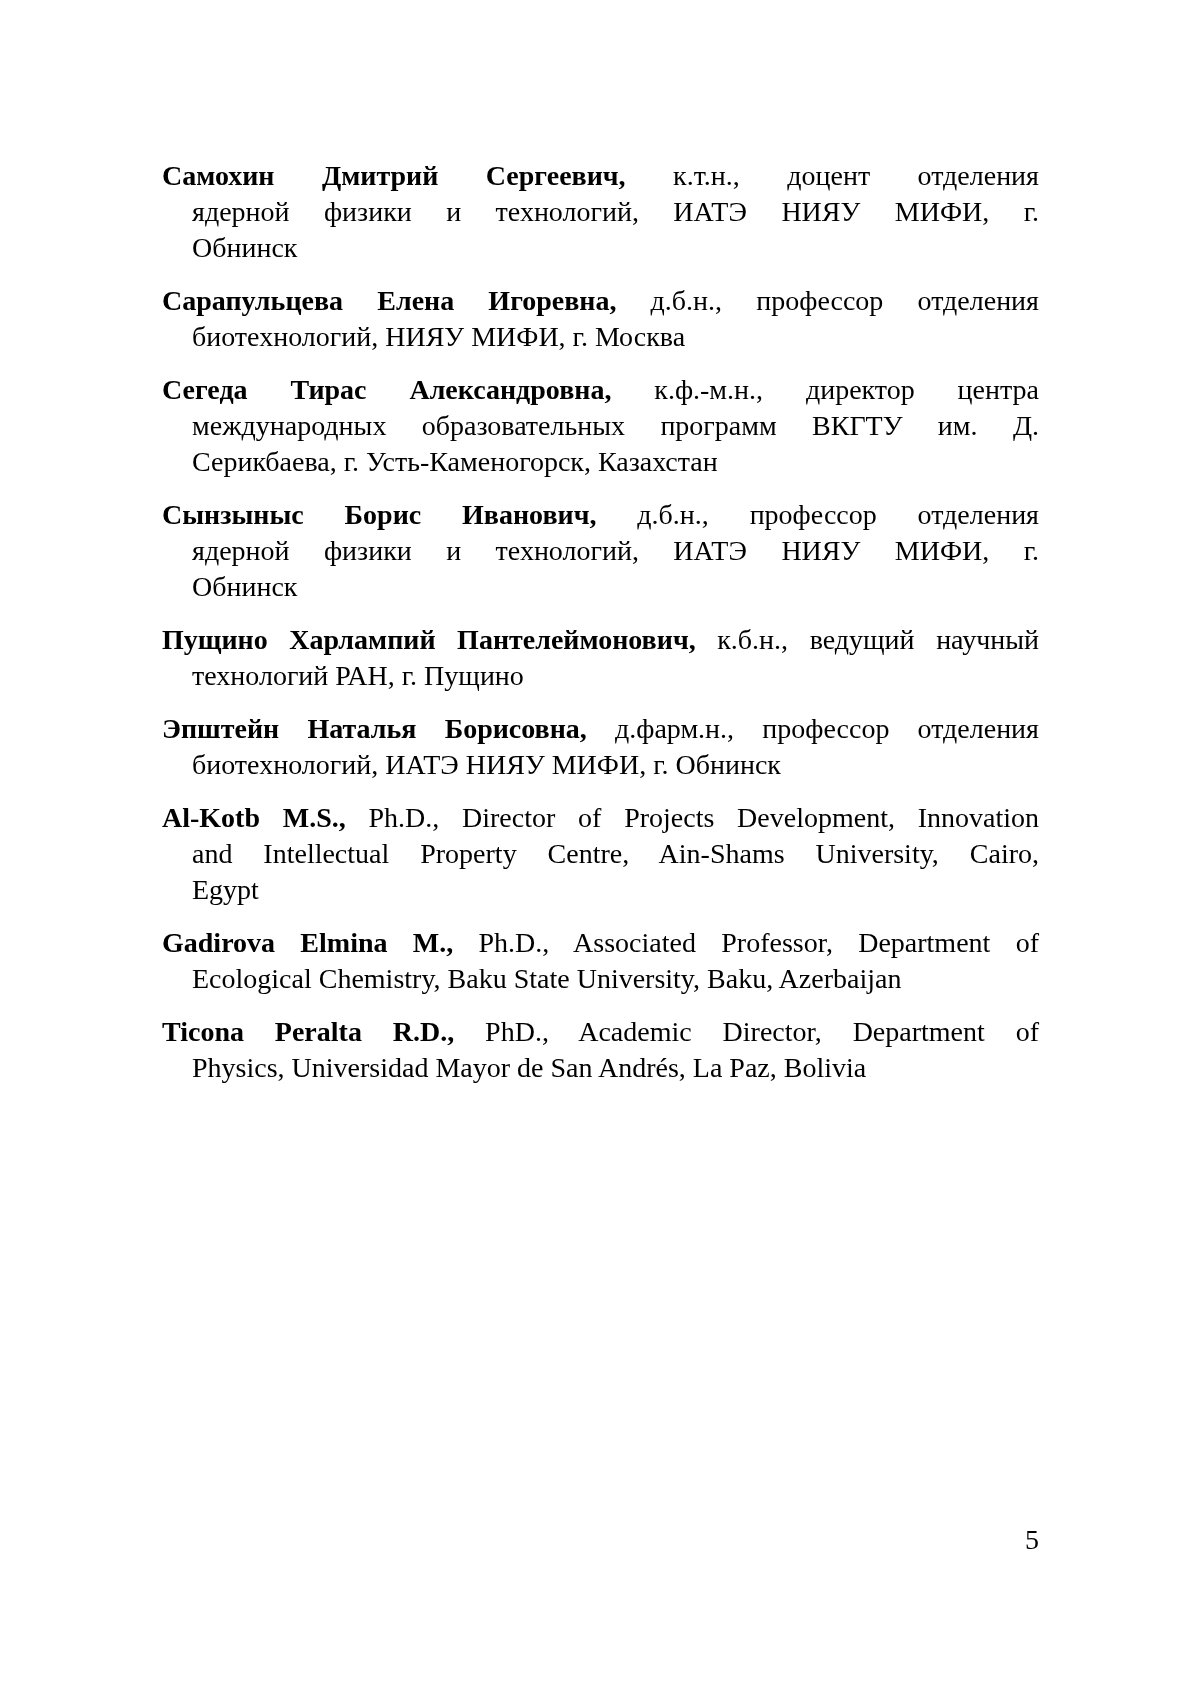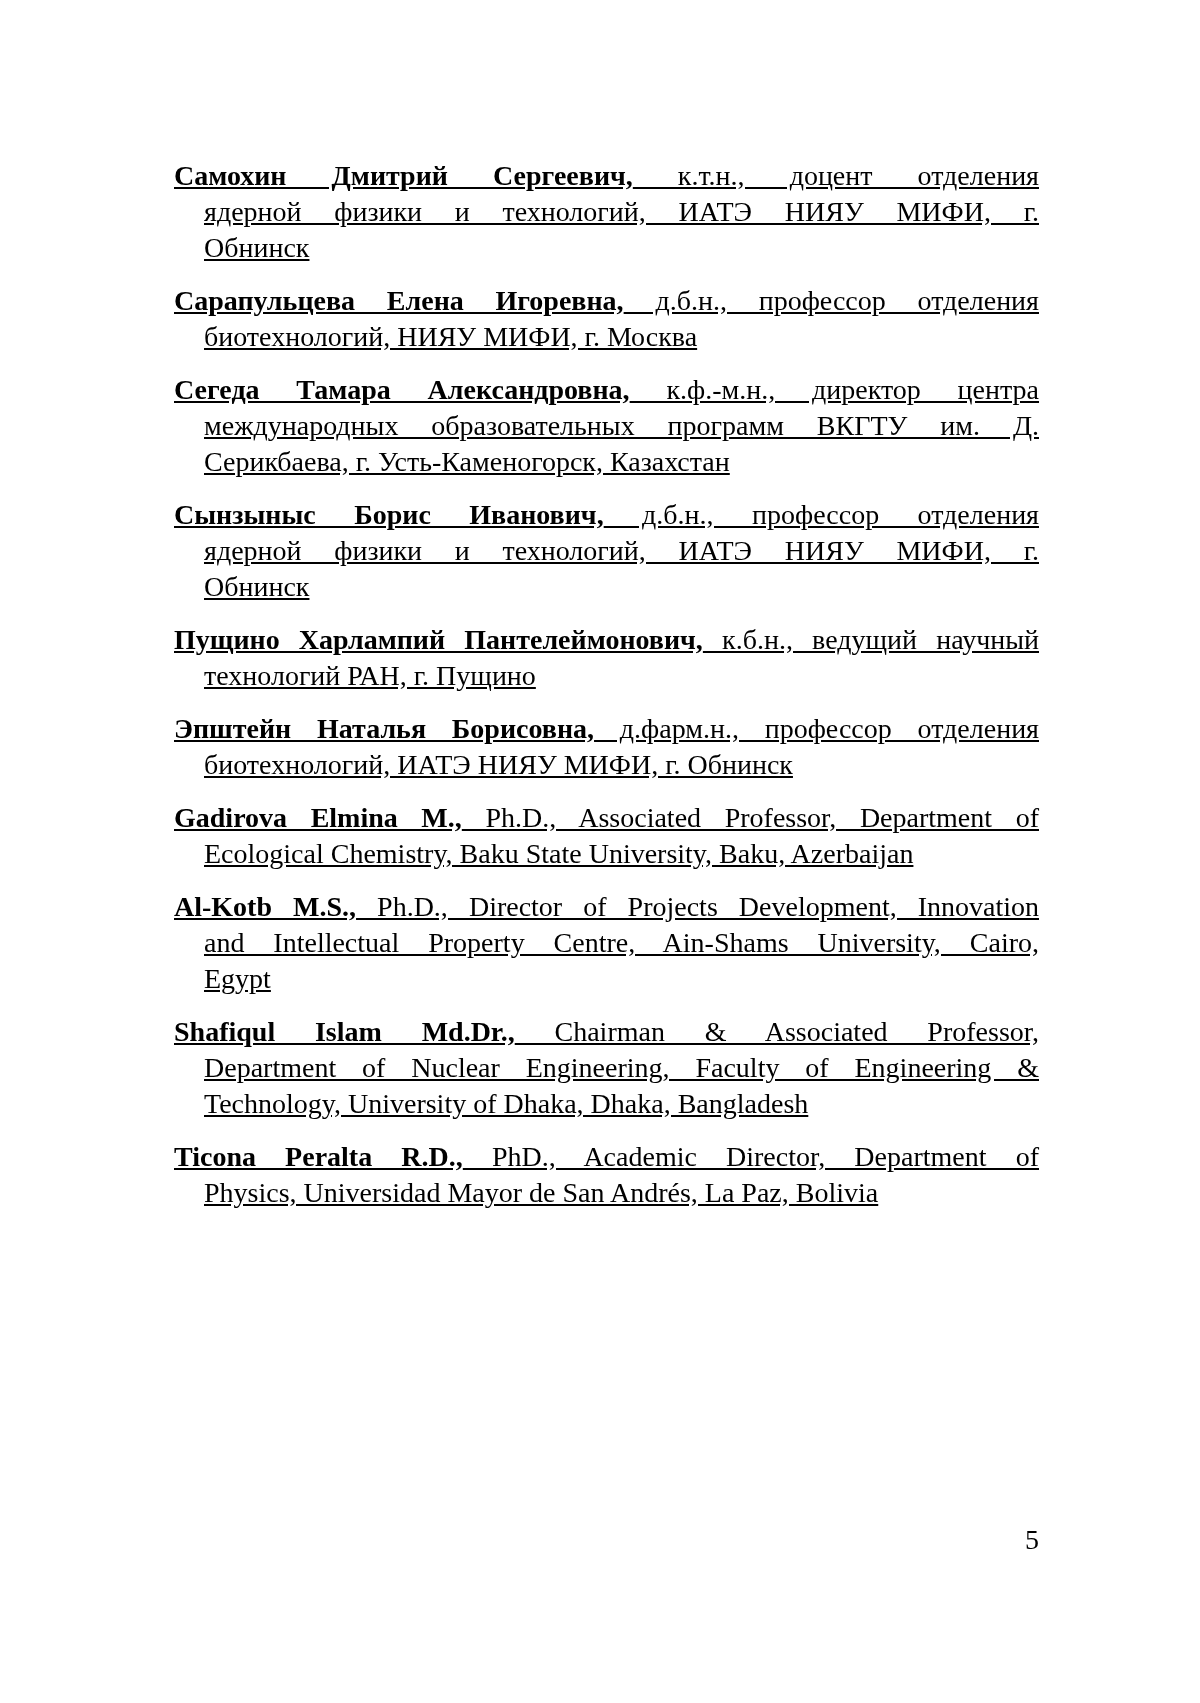--- a/index.html
+++ b/index.html
@@ -22,22 +22,21 @@
   .content {
     position: absolute;
     left: 162px;
     top: 158px;
     width: 877px;
     font-size: 28px;
     line-height: 36px;
   }
   .entry {
     padding-left: 30px;
-    margin: 0 0 17px 12px;
-    text-decoration: underline;
+    margin: 0 0 17px 0;
   }
   .line {
     text-align: justify;
     text-align-last: justify;
   }
   .line.first {
     text-indent: -30px;
   }
   .line.last {
     text-align-last: left;
@@ -63,50 +62,45 @@
       <div class="entry">
         <div class="line first"><span class="name">Самохин Дмитрий Сергеевич,</span><span> к.т.н., доцент отделения</span></div>
         <div class="line">ядерной физики и технологий, ИАТЭ НИЯУ МИФИ, г.</div>
         <div class="line last">Обнинск</div>
       </div>
       <div class="entry">
         <div class="line first"><span class="name">Сарапульцева Елена Игоревна,</span><span> д.б.н., профессор отделения</span></div>
         <div class="line last">биотехнологий, НИЯУ МИФИ, г. Москва</div>
       </div>
       <div class="entry">
-        <div class="line first"><span class="name">Сегеда Тамара Александровна,</span><span> к.ф.-м.н., директор центра</span></div>
+        <div class="line first"><span class="name">Сегеда Тирас Александровна,</span><span> к.ф.-м.н., директор центра</span></div>
         <div class="line">международных образовательных программ ВКГТУ им. Д.</div>
         <div class="line last">Серикбаева, г. Усть-Каменогорск, Казахстан</div>
       </div>
       <div class="entry">
         <div class="line first"><span class="name">Сынзыныс Борис Иванович,</span><span> д.б.н., профессор отделения</span></div>
         <div class="line">ядерной физики и технологий, ИАТЭ НИЯУ МИФИ, г.</div>
         <div class="line last">Обнинск</div>
       </div>
       <div class="entry">
         <div class="line first"><span class="name">Пущино Харлампий Пантелеймонович,</span><span> к.б.н., ведущий научный</span></div>
         <div class="line last">технологий РАН, г. Пущино</div>
       </div>
       <div class="entry">
         <div class="line first"><span class="name">Эпштейн Наталья Борисовна,</span><span> д.фарм.н., профессор отделения</span></div>
         <div class="line last">биотехнологий, ИАТЭ НИЯУ МИФИ, г. Обнинск</div>
       </div>
       <div class="entry">
-        <div class="line first"><span class="name">Gadirova Elmina M.,</span><span> Ph.D., Associated Professor, Department of</span></div>
-        <div class="line last">Ecological Chemistry, Baku State University, Baku, Azerbaijan</div>
-      </div>
-      <div class="entry">
         <div class="line first"><span class="name">Al-Kotb M.S.,</span><span> Ph.D., Director of Projects Development, Innovation</span></div>
         <div class="line">and Intellectual Property Centre, Ain-Shams University, Cairo,</div>
         <div class="line last">Egypt</div>
       </div>
       <div class="entry">
-        <div class="line first"><span class="name">Shafiqul Islam Md.Dr.,</span><span> Chairman &amp; Associated Professor,</span></div>
-        <div class="line">Department of Nuclear Engineering, Faculty of Engineering &amp;</div>
-        <div class="line last">Technology, University of Dhaka, Dhaka, Bangladesh</div>
+        <div class="line first"><span class="name">Gadirova Elmina M.,</span><span> Ph.D., Associated Professor, Department of</span></div>
+        <div class="line last">Ecological Chemistry, Baku State University, Baku, Azerbaijan</div>
       </div>
       <div class="entry">
         <div class="line first"><span class="name">Ticona Peralta R.D.,</span><span> PhD., Academic Director, Department of</span></div>
         <div class="line last">Physics, Universidad Mayor de San Andrés, La Paz, Bolivia</div>
       </div>
     </main>
   <div class="page-number">5</div>
 </div>
 
 </body></html>

